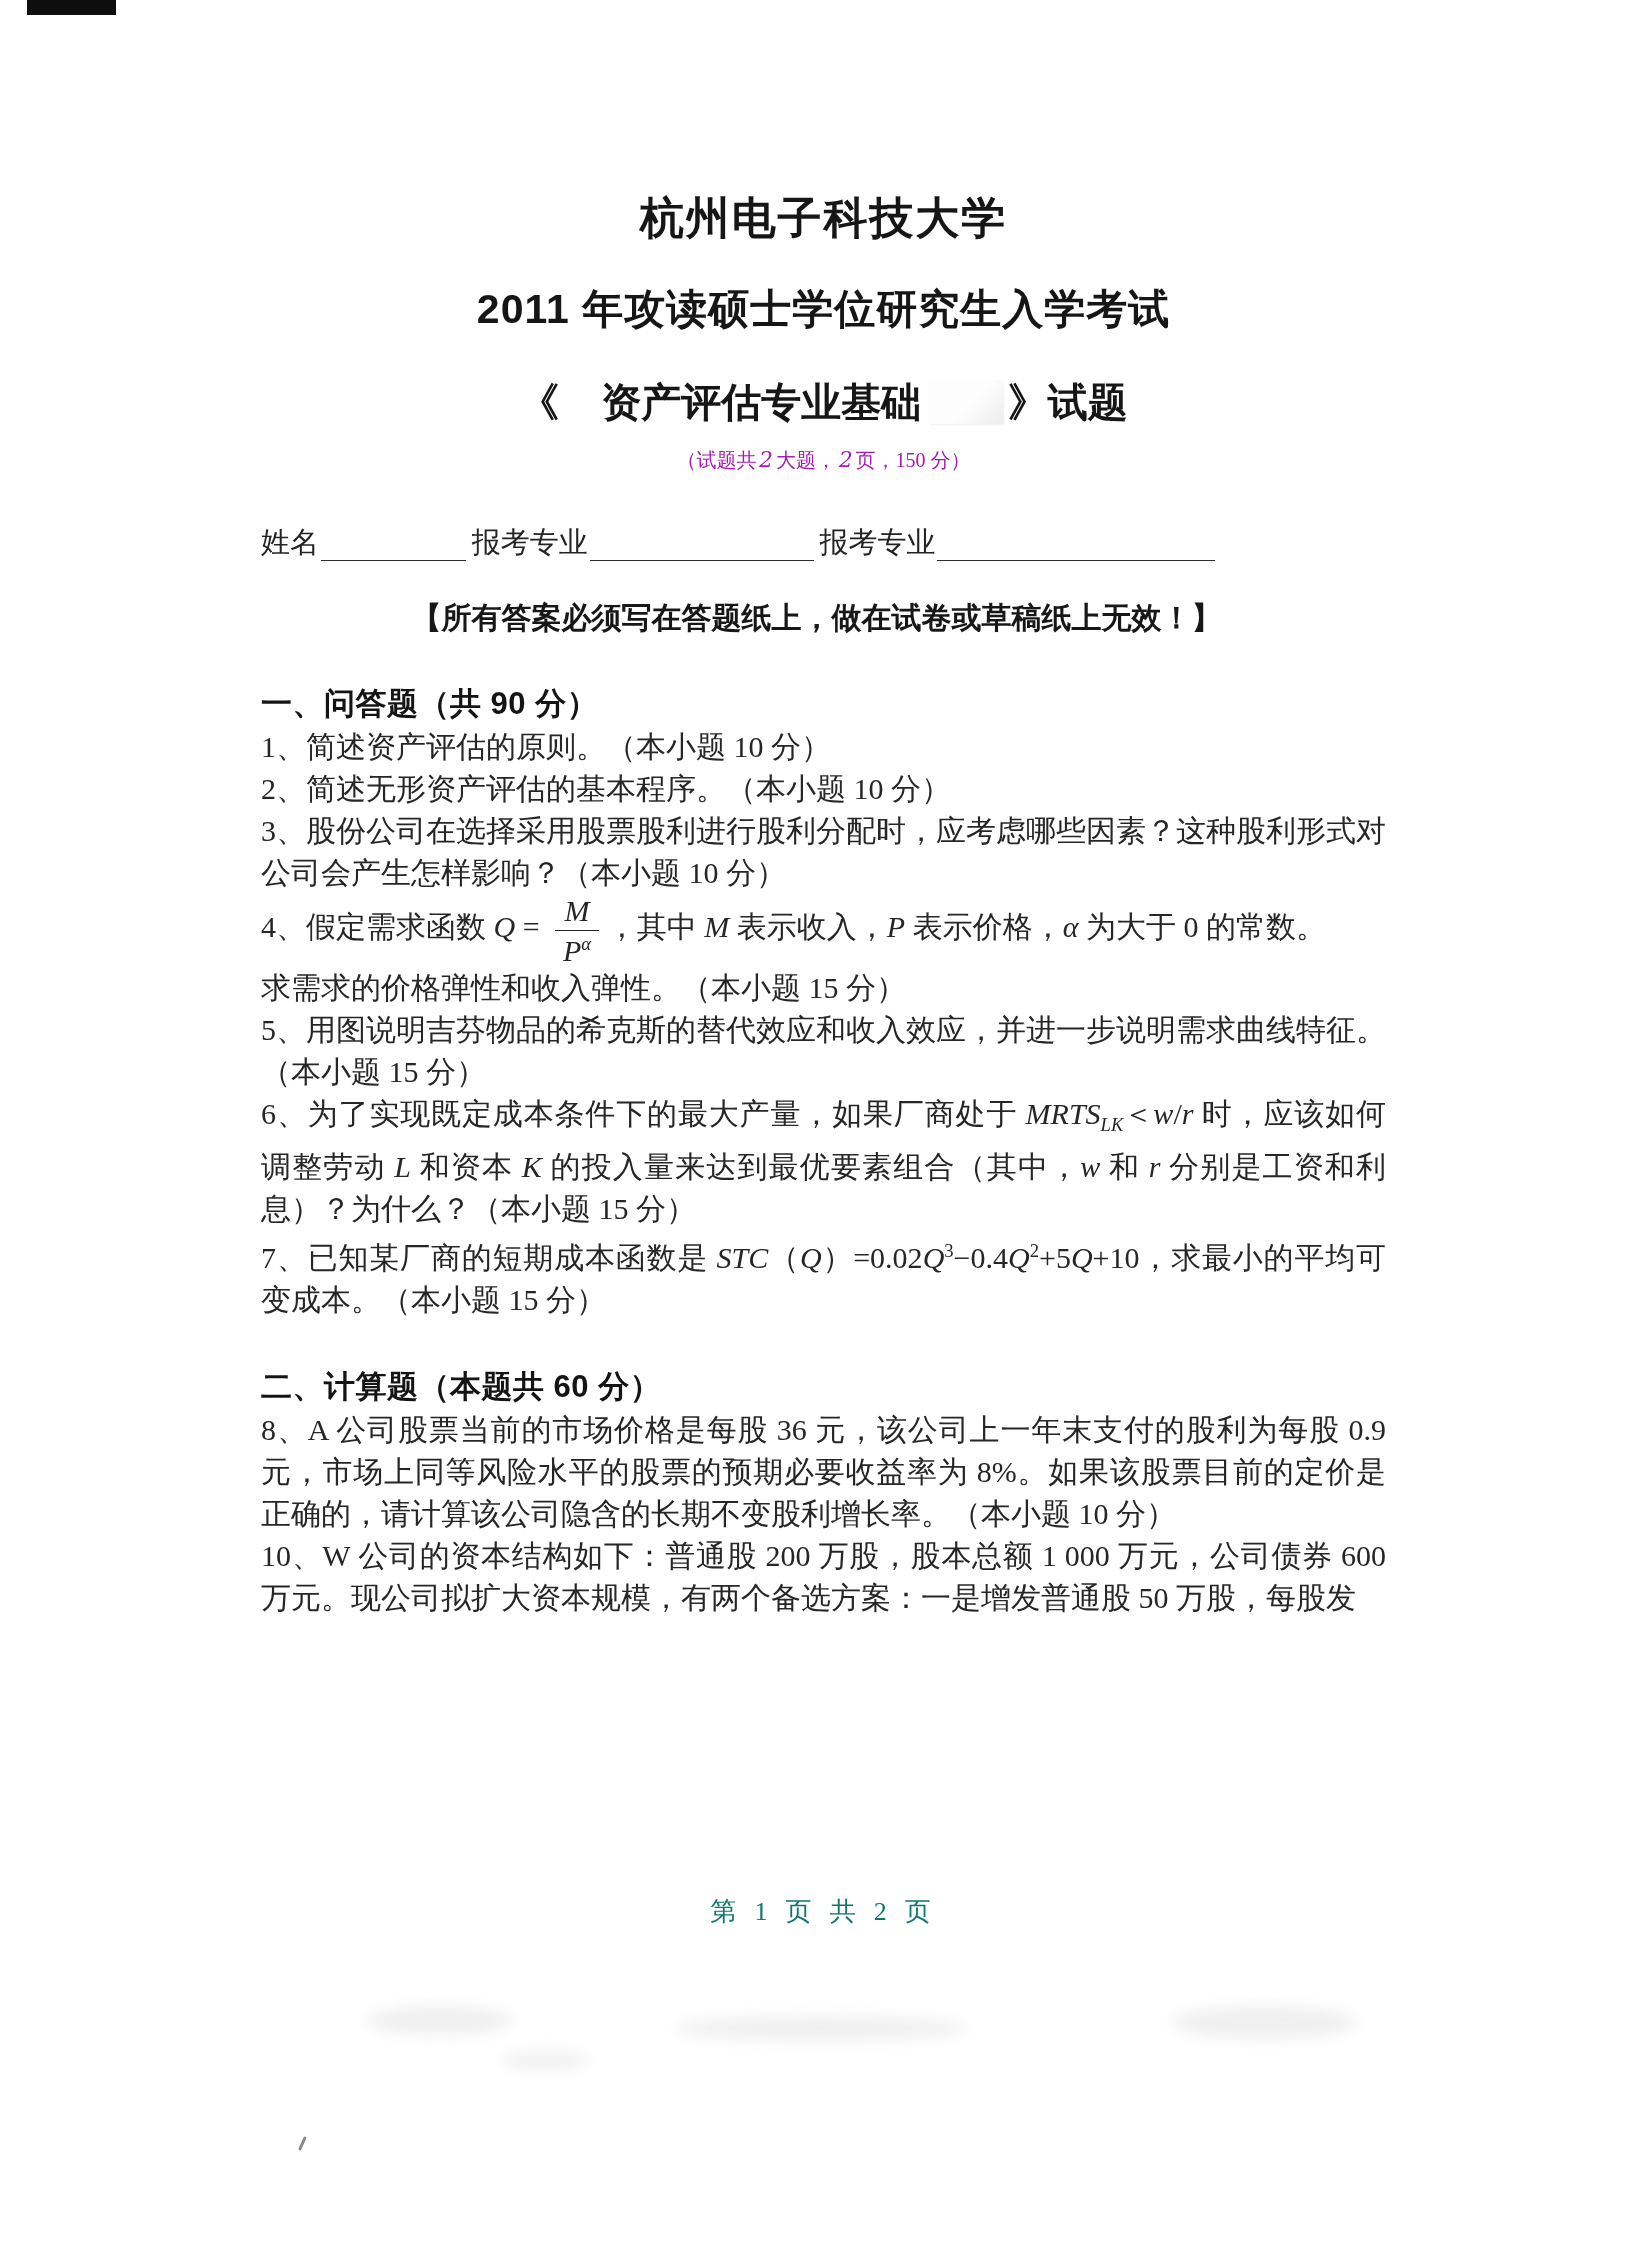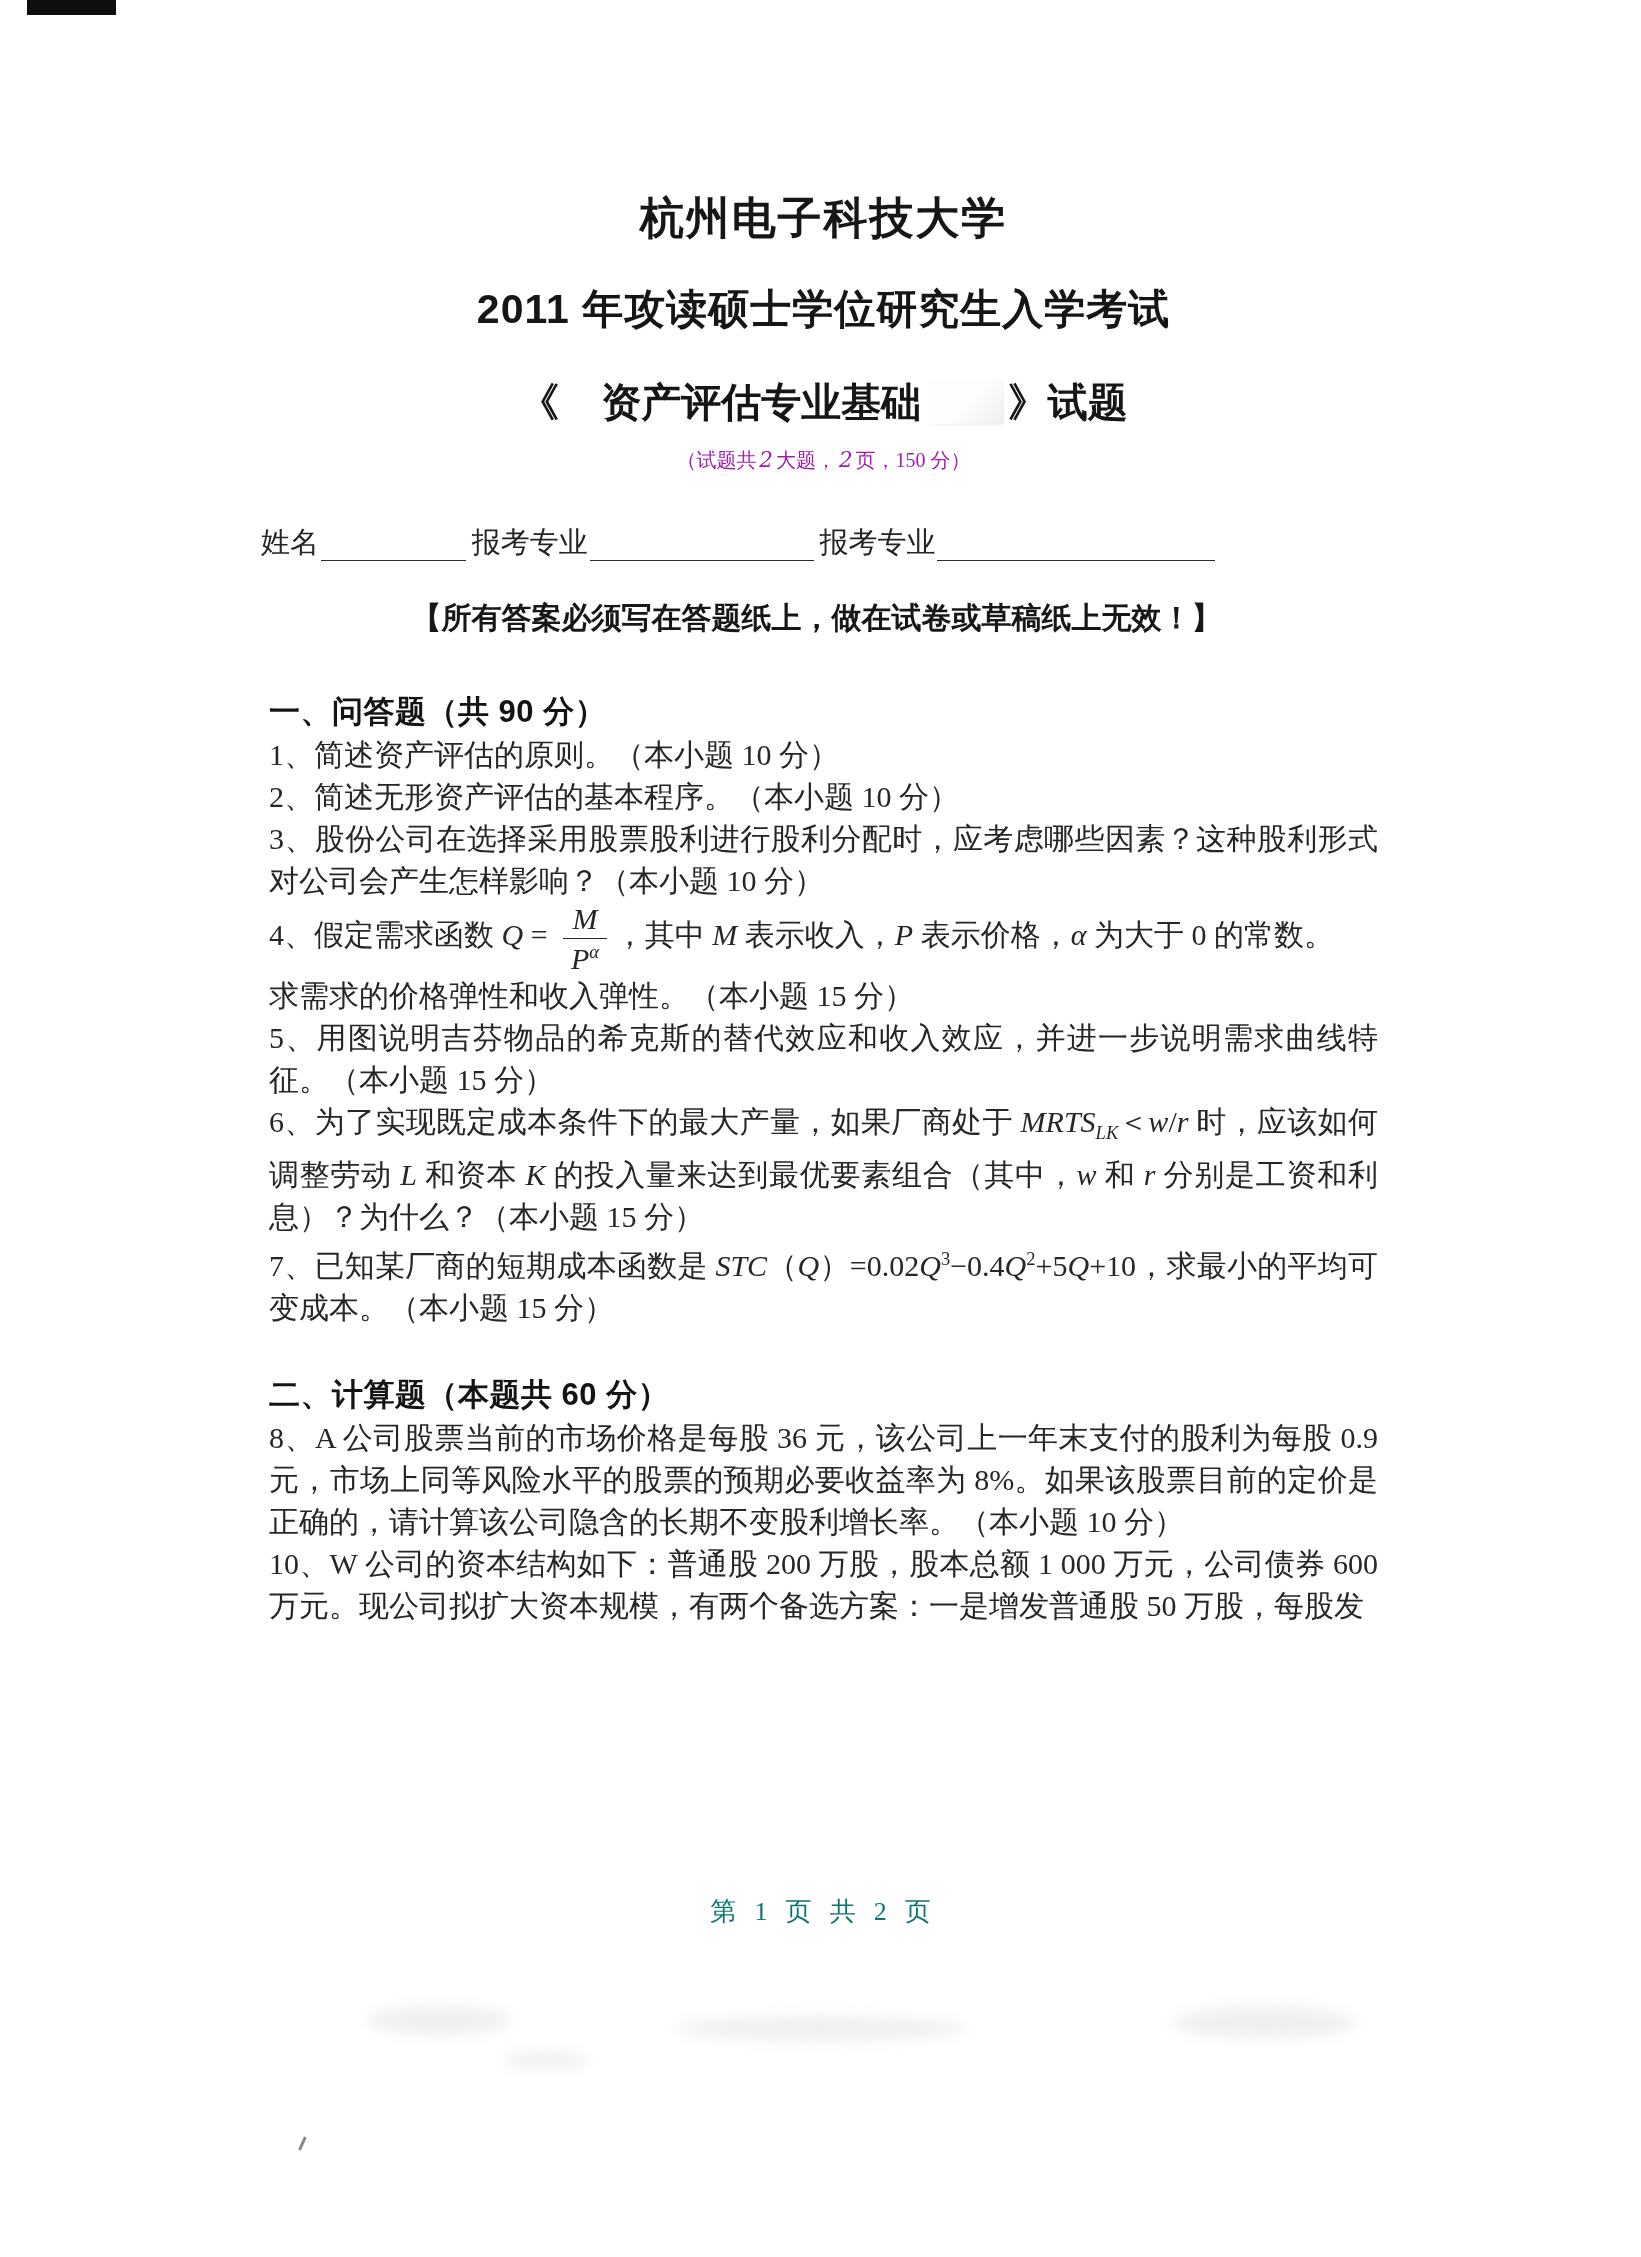--- a/index.html
+++ b/index.html
@@ -40,21 +40,21 @@
   .blank.b-name{width:145px;}
   .blank.b-major{width:224px;}
   .blank.b-ticket{width:278px;margin-right:0;}
 
   
   .notice{position:absolute;left:254px;top:597px;width:1125px;text-align:center;
     font-family:"Liberation Sans","DejaVu Sans",sans-serif;font-weight:700;font-size:30px;line-height:42px;color:#171717;}
 
   
   .content{position:absolute;left:261px;top:682px;width:1125px;}
-  .exam-section{margin:8px;}
+  .exam-section{margin:0;}
   .exam-section + .exam-section{margin-top:44px;}
   .section-heading{
     margin:0;font-family:"Liberation Sans","DejaVu Sans",sans-serif;
     font-weight:700;font-size:31px;line-height:44px;color:#141414;letter-spacing:0.5px;
   }
   .q{
     margin:0;font-size:30px;line-height:42px;color:#262626;
     text-align:justify;text-justify:inter-ideograph;
   }
   .q i{font-family:"Liberation Serif","DejaVu Serif",serif;}

